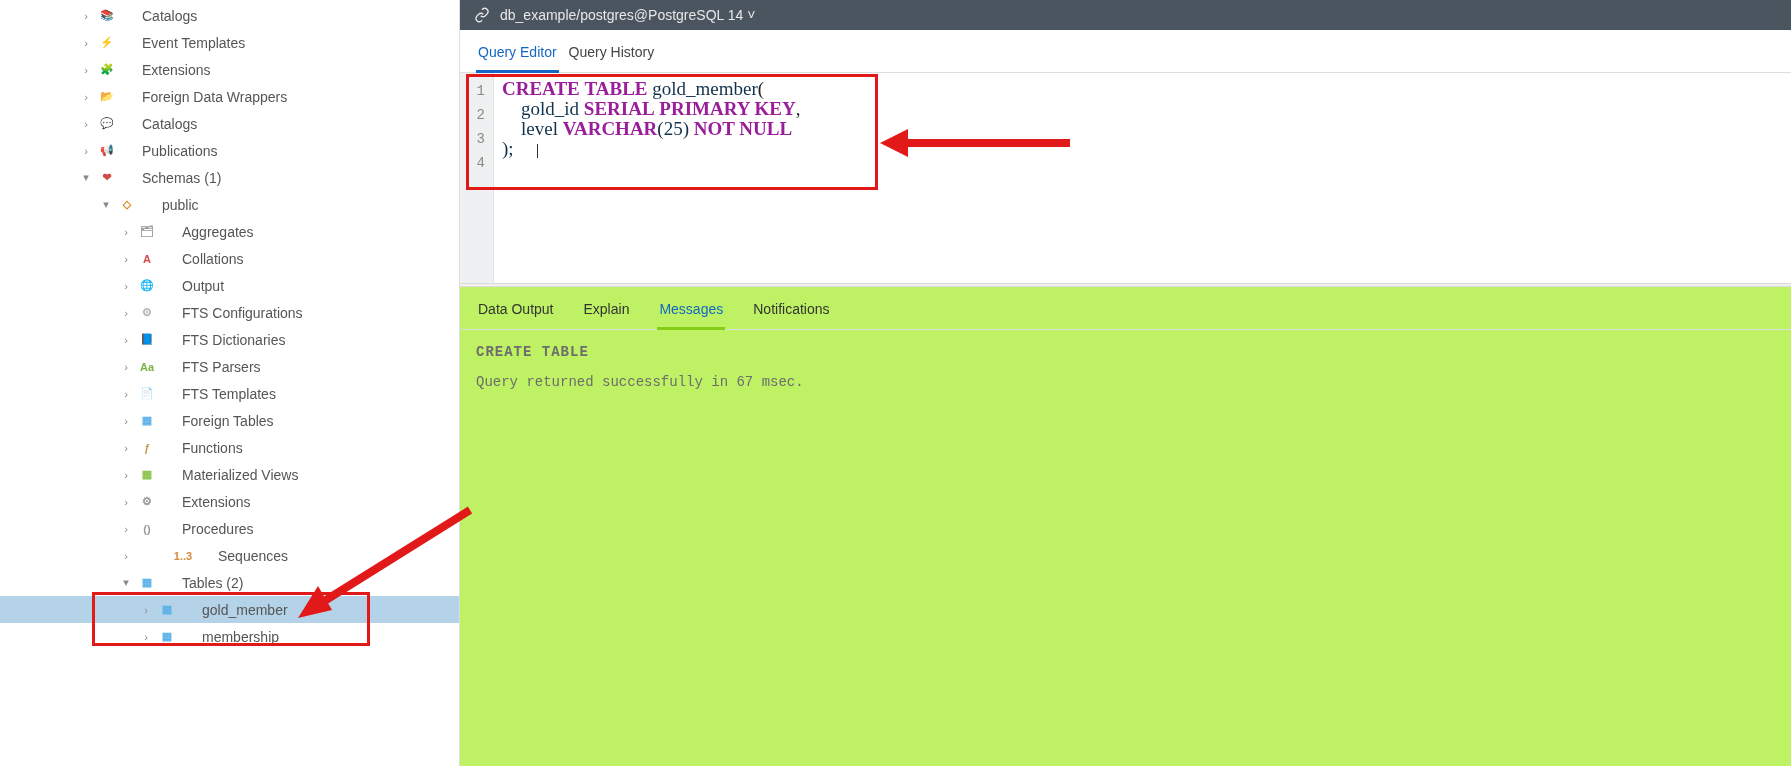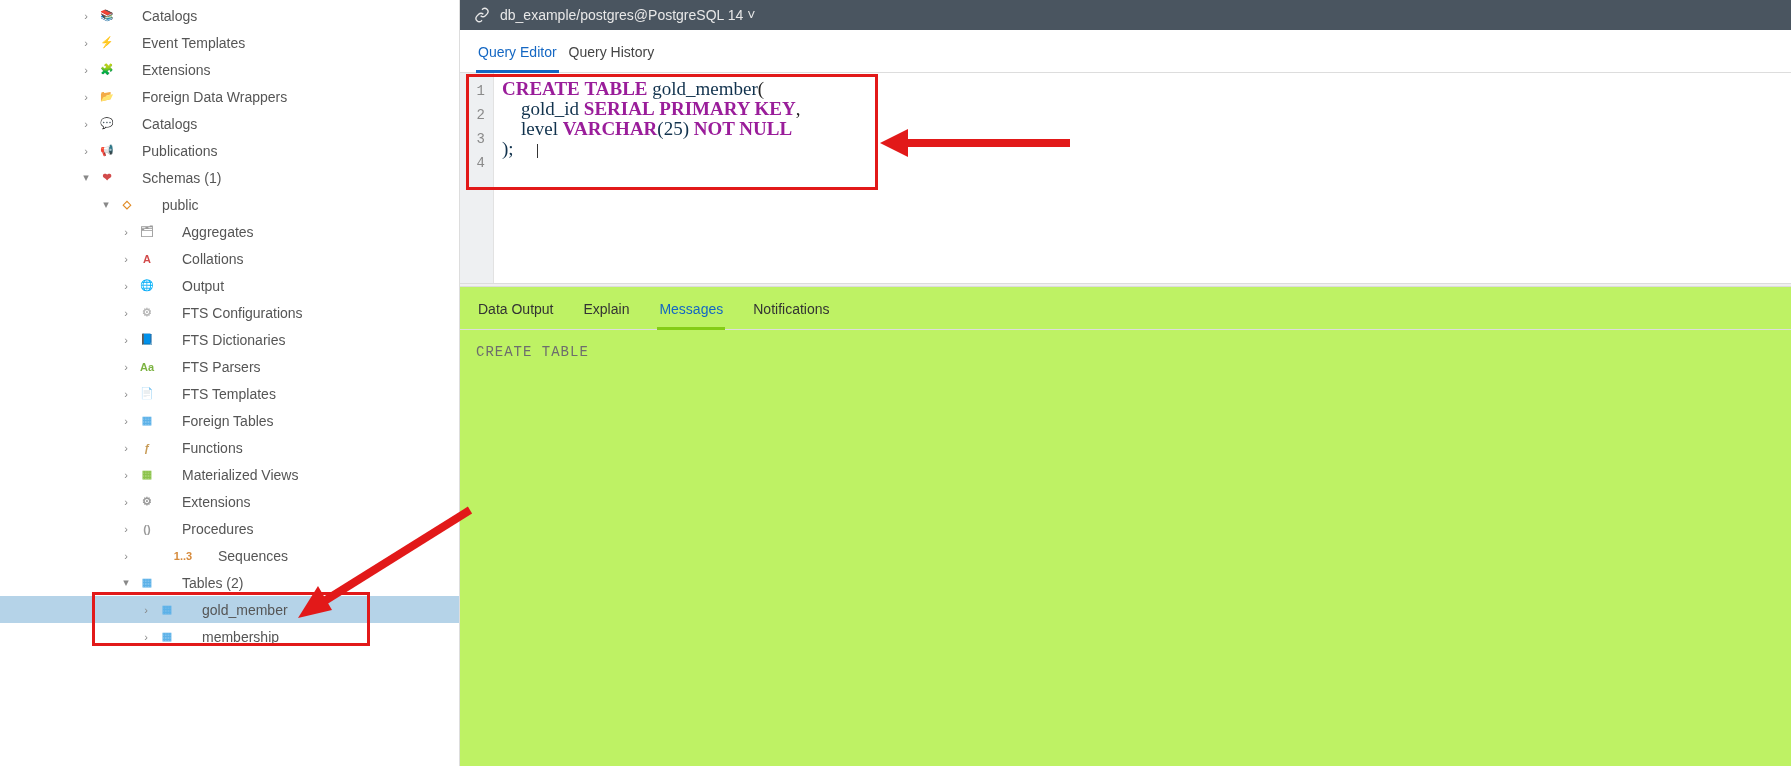--- a/index.html
+++ b/index.html
@@ -152,21 +152,21 @@
     display: flex; gap: 26px; padding: 12px 16px 0 16px; border-bottom:1px solid #ddd;
   }
   .out-tab { padding: 2px 2px 10px 2px; color:#333; cursor:pointer; }
   .out-tab.active { color:#1467c3; border-bottom:3px solid #84cc16; margin-bottom:-1px; }
   .messages {
     padding: 14px 16px;
     font-family: "Courier New", monospace;
     font-size: 14px;
     color: #6d6d6d;
   }
-  .messages .hdr { letter-spacing:1px; margin-bottom:14px; }
+  .messages .hdr { letter-spacing:1px; margin-bottom:14px;font-weight:bold; }
 </style>
 </head>
 <body>
 
 <div class="sidebar">
   <div id="tree">
       <div class="tree-row ind-0">
         <span class="chev">›</span>
         <span class="ticon" style="background: transparent; color: rgb(209, 155, 47);">📚</span>
         <span class="lbl">Catalogs</span>
@@ -331,19 +331,20 @@
 
   <div class="out-tabs">
     <div class="out-tab">Data Output</div>
     <div class="out-tab">Explain</div>
     <div class="out-tab active">Messages</div>
     <div class="out-tab">Notifications</div>
   </div>
 
   <div class="messages">
     <div class="hdr">CREATE TABLE</div>
+    <div>Query returned successfully in 67 msec.</div>
   </div>
 
   <svg style="position:absolute; left:-200px; top:500px; pointer-events:none;" width="240" height="140">
     <line x1="210" y1="10" x2="50" y2="110" stroke="#e21919" stroke-width="8"></line>
     <polygon points="38,118 72,110 58,86" fill="#e21919"></polygon>
   </svg>
 </div>
 
 </body></html>

